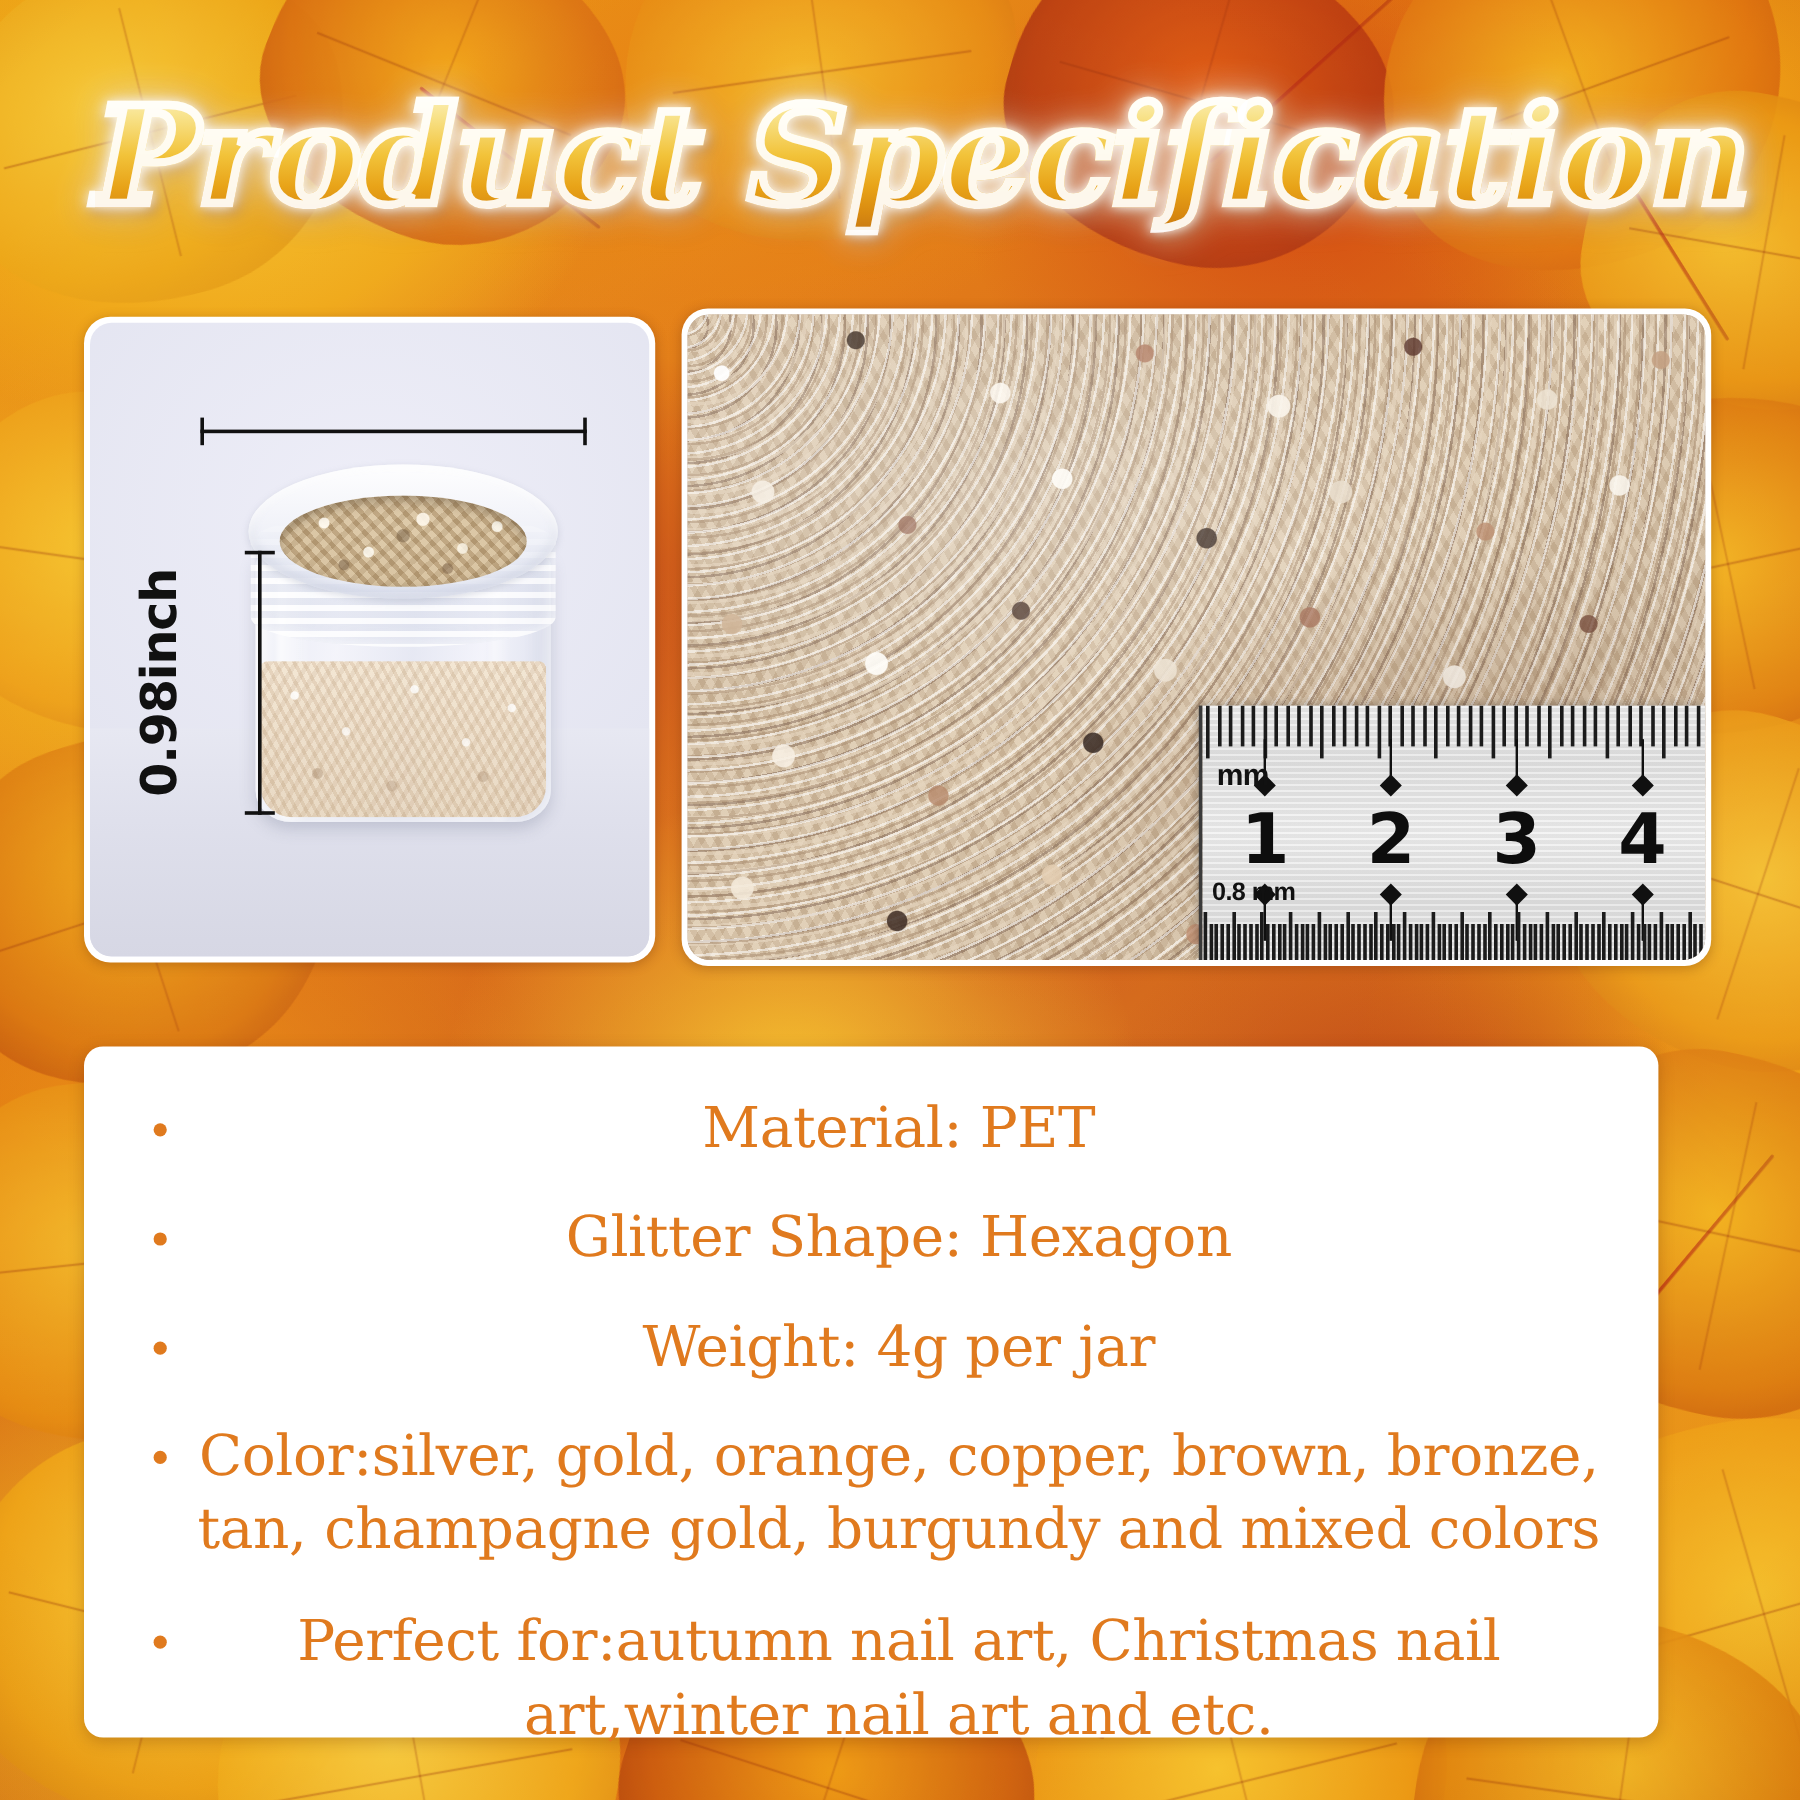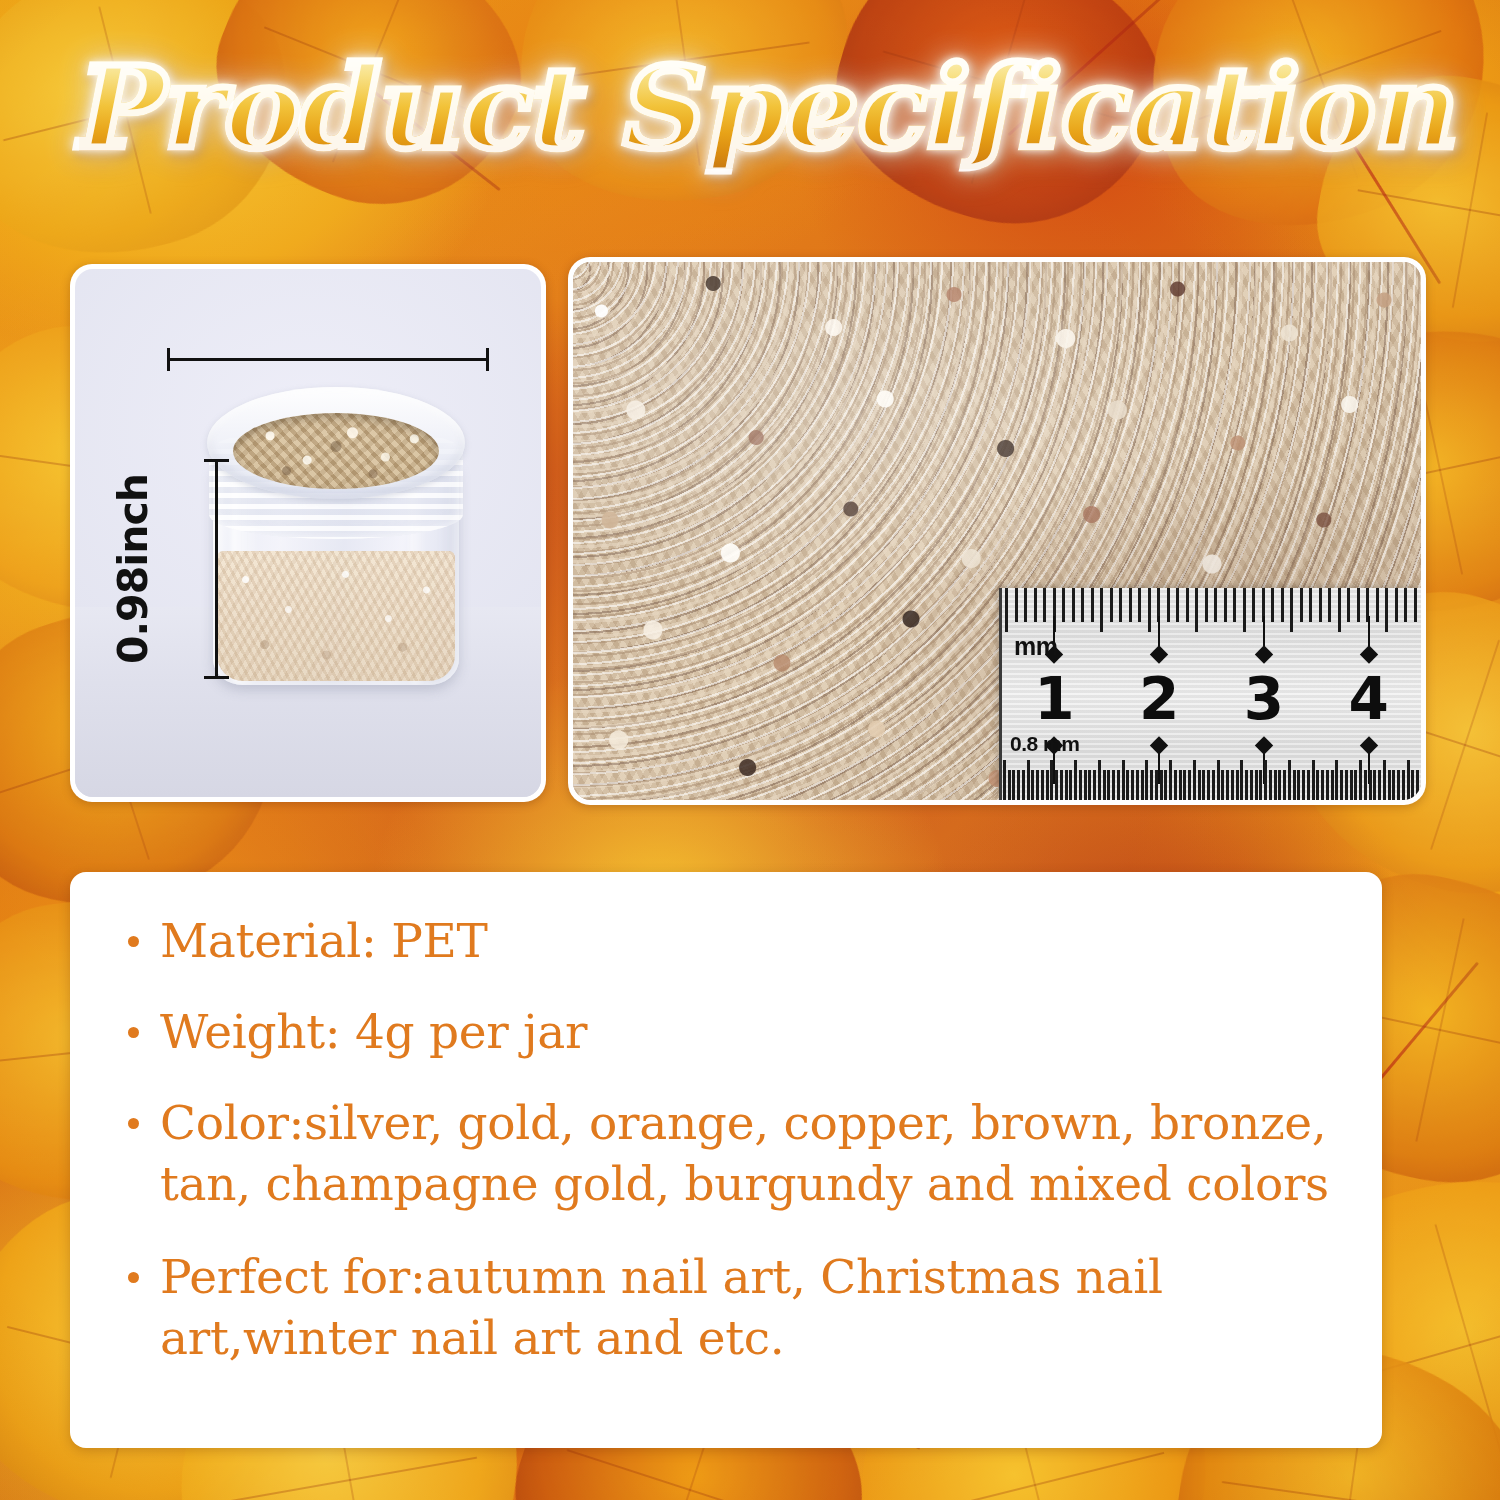--- a/index.html
+++ b/index.html
@@ -88,21 +88,21 @@
     inset: 0;
     background:
       radial-gradient(ellipse 120% 110% at 50% 45%, rgba(255,255,255,.07) 0%, rgba(120,34,6,.00) 55%, rgba(110,30,6,.30) 100%);
     pointer-events: none;
   }
 
   
   #title-wrap {
     position: absolute;
     left: 0; right: 0;
-    top: 48px;
+    top: 71px;
     text-align: center;
     z-index: 40;
     margin-left: 37px;
   }
   #title {
     display: inline-block;
     font-family: "DejaVu Serif", "Liberation Serif", serif;
     font-weight: 700;
     font-style: italic;
     font-size: 112px;
@@ -545,20 +545,21 @@
   .spec-item {
     position: relative;
     padding-left: 46px;
     margin-bottom: 30px;
     font-family: "DejaVu Serif", "Liberation Serif", serif;
     font-weight: 400;
     font-size: 47px;
     line-height: 1.30;
     color: #e07a1e;
     letter-spacing: -.3px;
+    text-align: center;
   }
   .spec-item:last-child { margin-bottom: 0; }
   .spec-item::before {
     content: "";
     position: absolute;
     left: 14px;
     top: 26px;
     width: 11px;
     height: 11px;
     border-radius: 50%;
@@ -811,19 +812,20 @@
 
         <div class="ruler-unit" id="unit-mm">mm</div>
         <div class="ruler-unit" id="unit-half">0.8 mm</div>
       </div>
     </div>
   </div>
 
   <div id="spec-card">
     <ul id="spec-list">
       <li class="spec-item">Material: PET</li>
+      <li class="spec-item">Glitter Shape: Hexagon</li>
       <li class="spec-item">Weight: 4g per jar</li>
       <li class="spec-item tight">Color:silver, gold, orange, copper, brown, bronze, tan, champagne gold, burgundy and mixed colors</li>
       <li class="spec-item">Perfect for:autumn nail art, Christmas nail art,winter nail art and etc.</li>
     </ul>
   </div>
 
 </div>
 
 </body></html>

